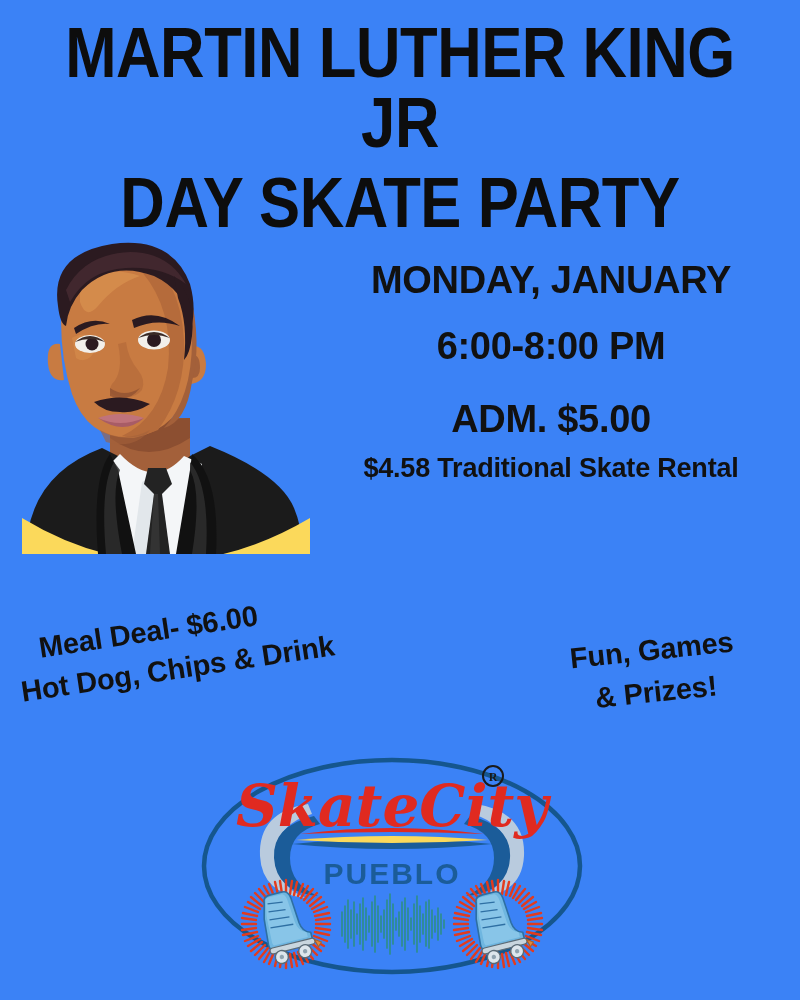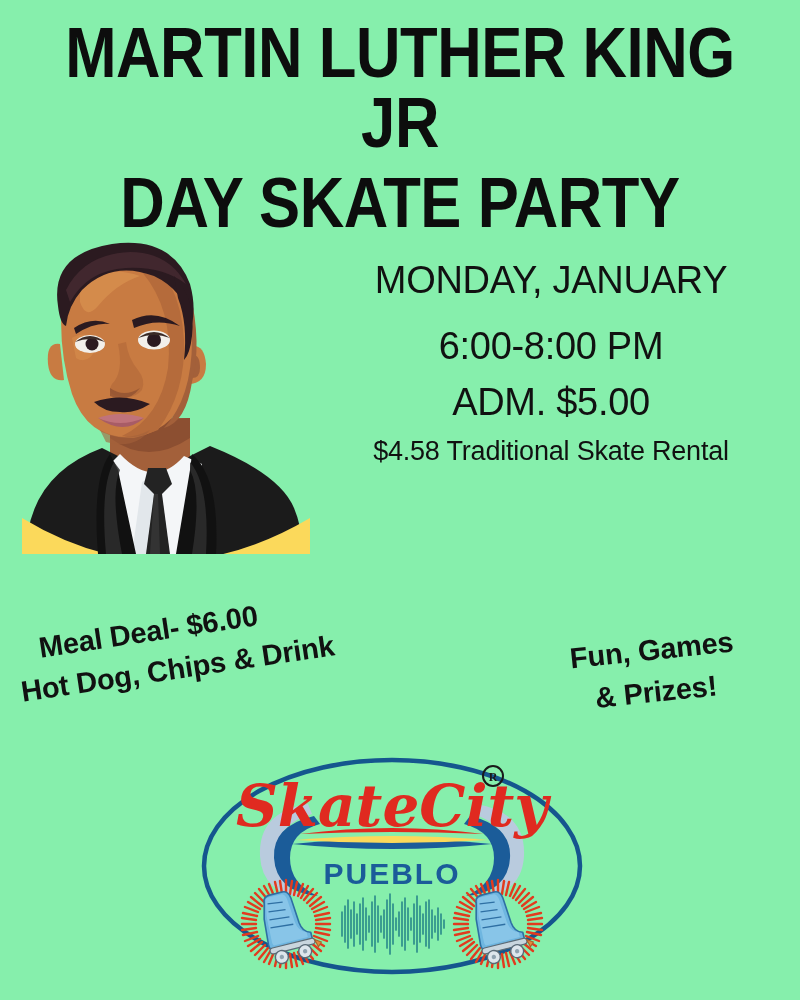--- a/index.html
+++ b/index.html
@@ -8,21 +8,21 @@
     padding: 0;
     background: #ffffff;
   }
   body {
     font-family: "Liberation Sans", sans-serif;
   }
   .flyer {
     position: relative;
     width: 800px;
     height: 1000px;
-    background: #86efac;
+    background: #3b82f6;
     overflow: hidden;
   }
 
   
   .title-block {
     position: absolute;
     top: 18px;
     left: 0;
     width: 800px;
     text-align: center;
@@ -54,26 +54,26 @@
   .details {
     position: absolute;
     left: 310px;
     top: 258px;
     width: 482px;
     text-align: center;
     color: #111111;
   }
   .detail-line {
     display: block;
-    font-weight: 400;
+    font-weight: 700;
     line-height: 1.16;
   }
   .detail-date   { font-size: 38px; letter-spacing: -0.3px; }
   .detail-time   { font-size: 38px; letter-spacing: -0.3px; margin-top: 22px; }
-  .detail-adm    { font-size: 38px; letter-spacing: -0.3px; margin-top: 12px; }
+  .detail-adm    { font-size: 38px; letter-spacing: -0.3px; margin-top: 29px; }
   .detail-rental { font-size: 27px; letter-spacing: -0.2px; margin-top: 12px; }
 
   
   .meal-deal {
     position: absolute;
     left: 36px;
     top: 628px;
     width: 370px;
     transform: rotate(-8.5deg);
     transform-origin: left top;

